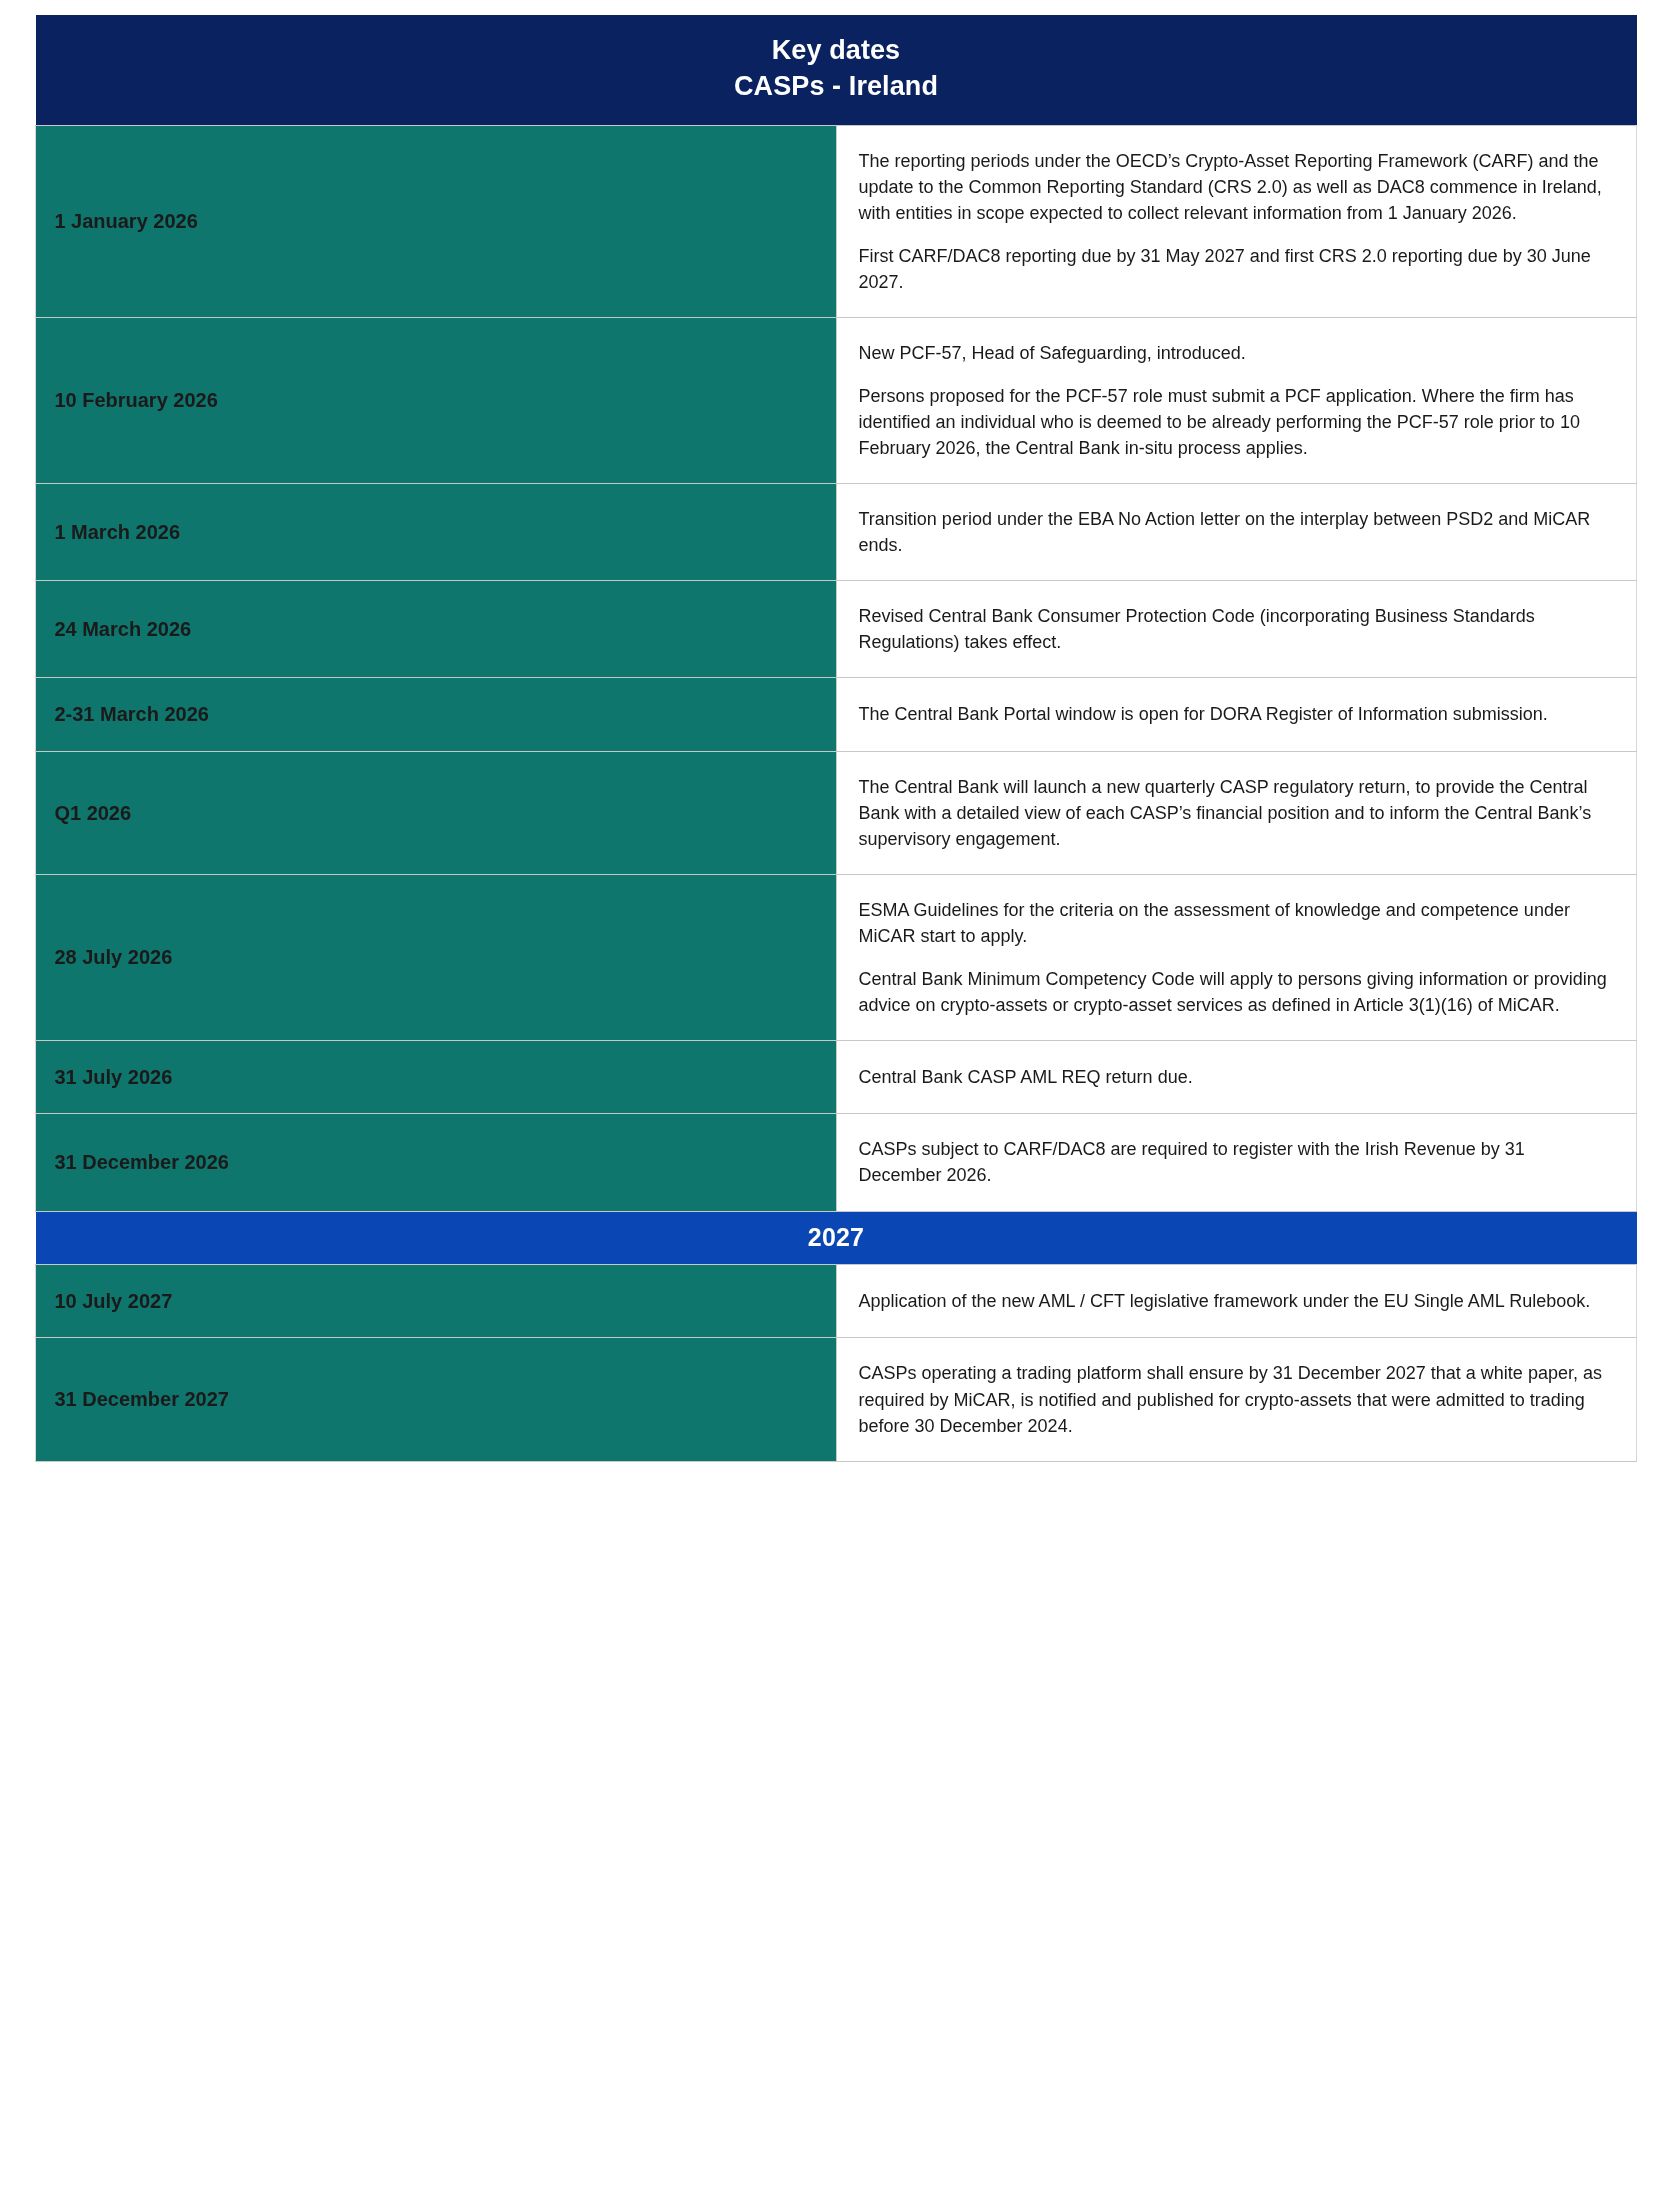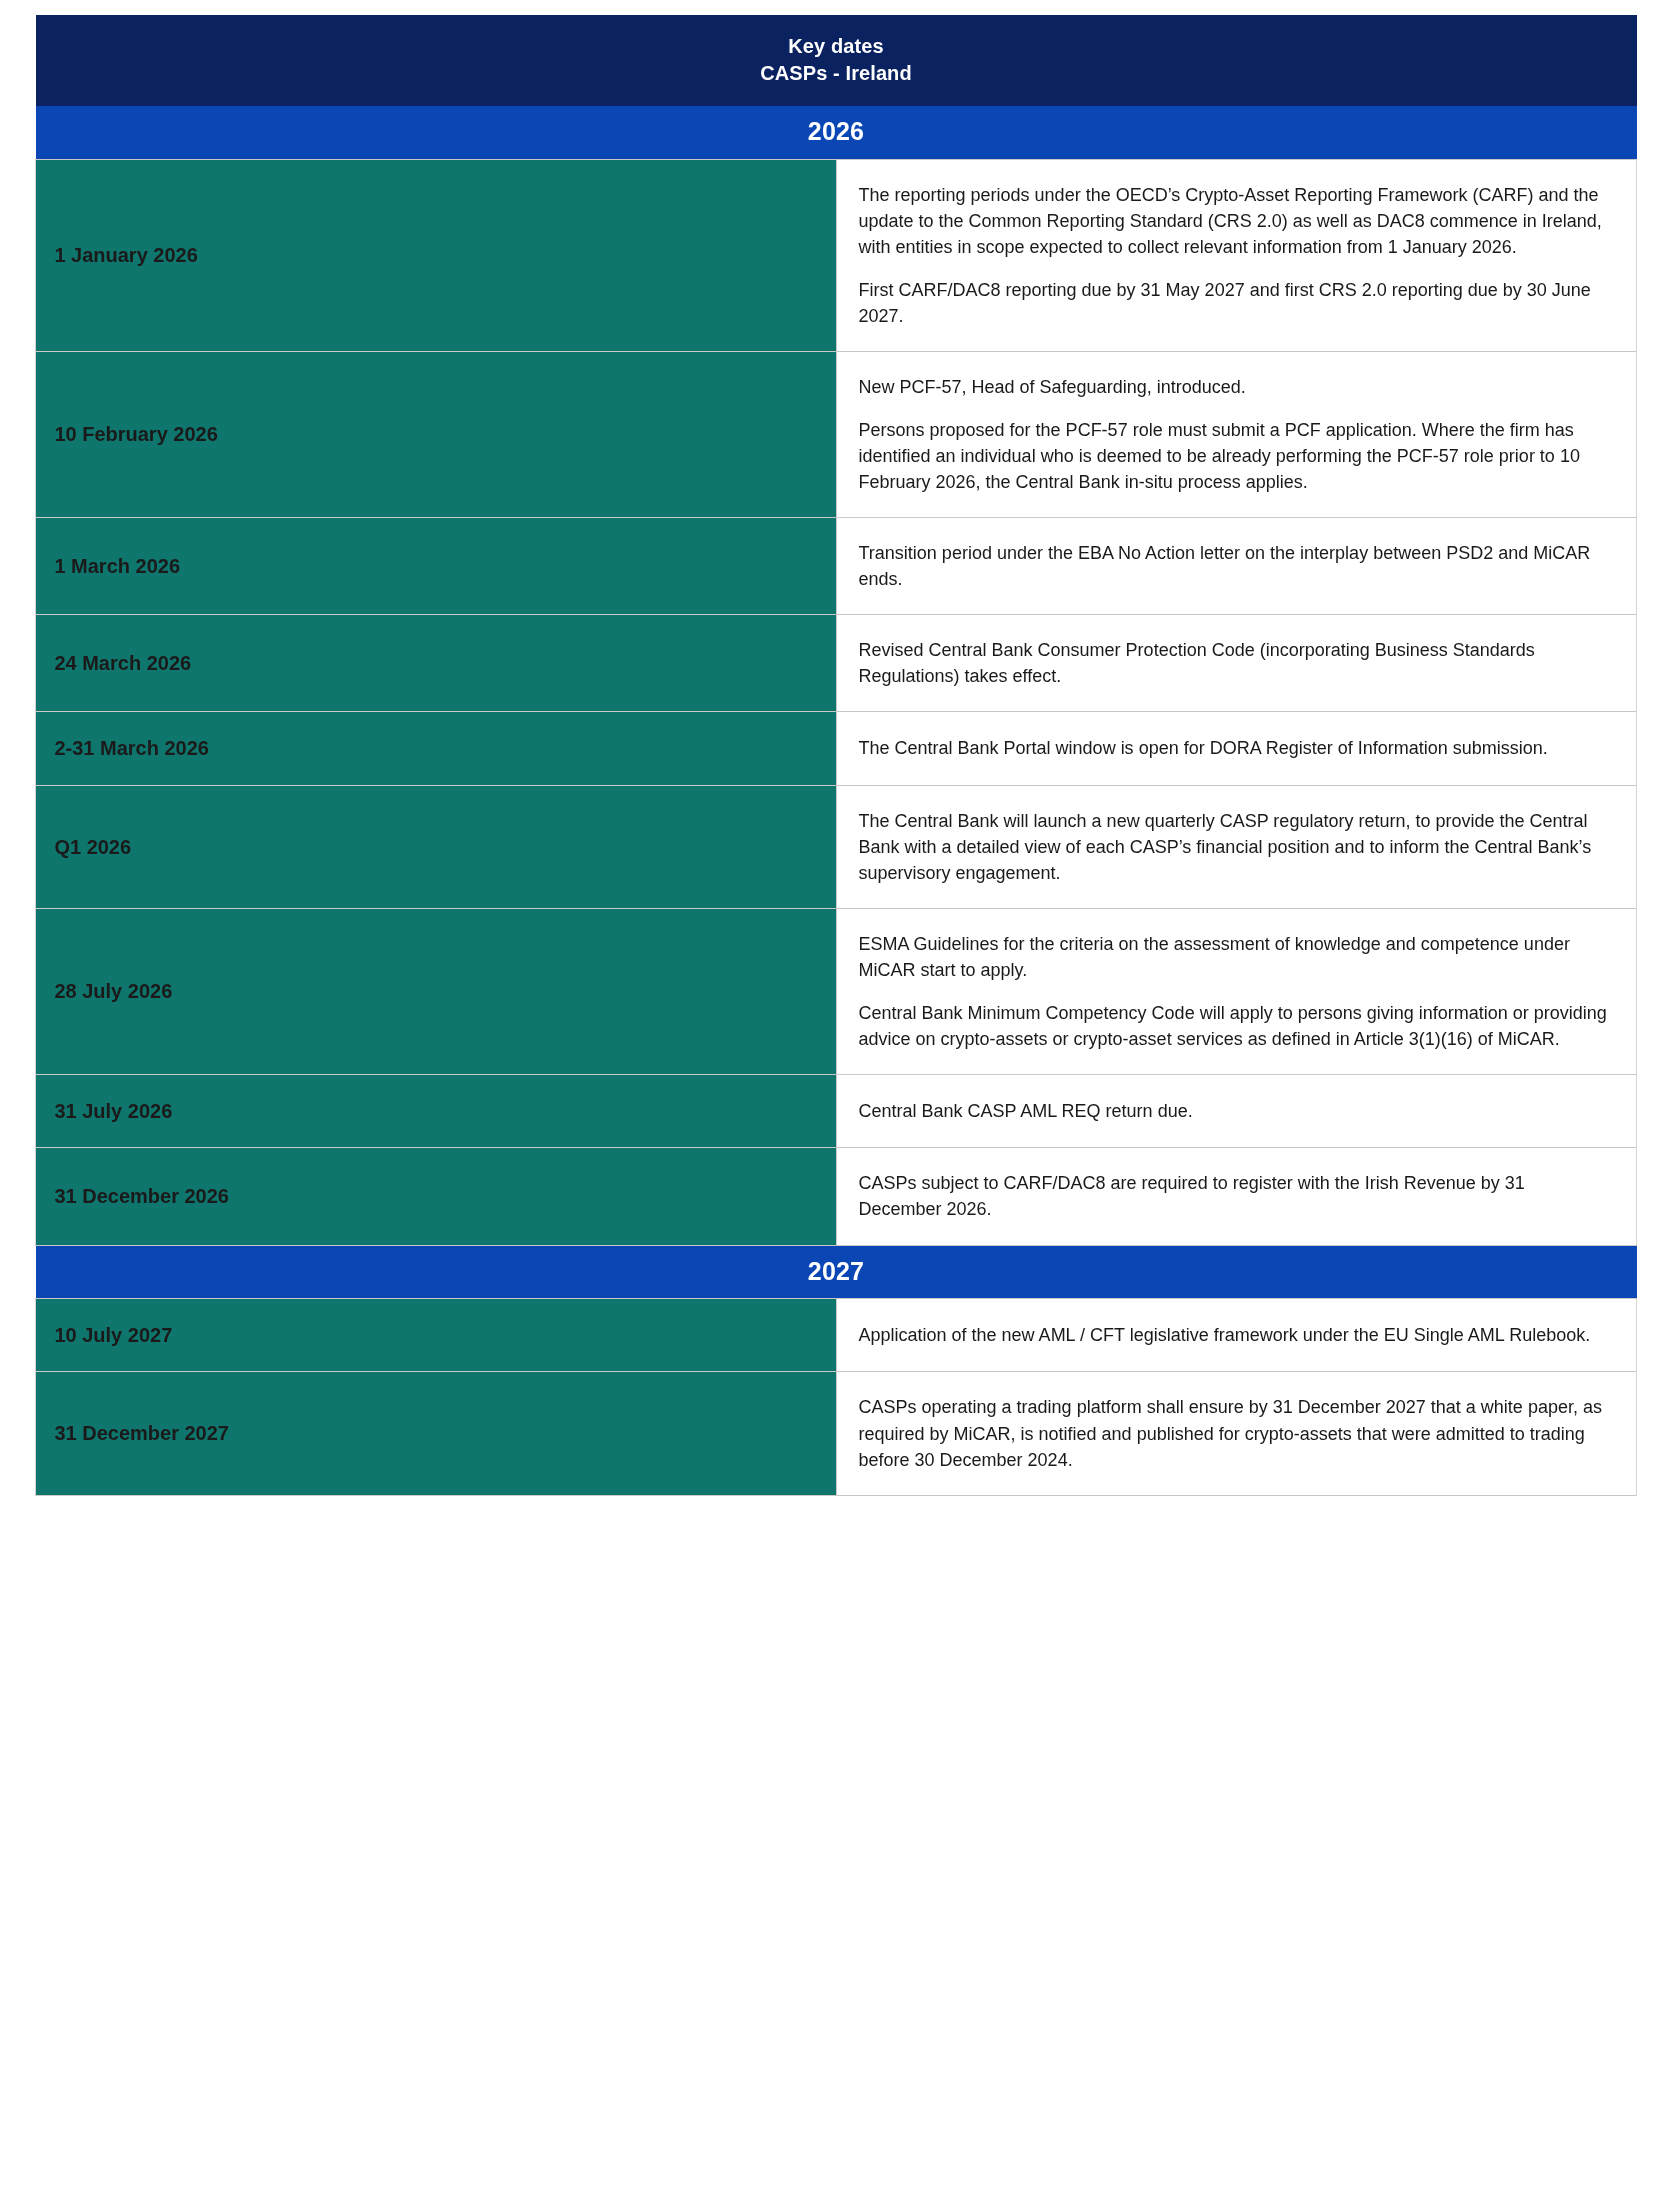--- a/index.html
+++ b/index.html
@@ -33,21 +33,21 @@
     border-collapse: collapse;
     width: 1602px;
     table-layout: fixed;
   }
 
   
   tr.title-row td {
     background: #0A2260;
     color: #ffffff;
     text-align: center;
-    font-size: 20px;
+    font-size: 27px;
     font-weight: bold;
     line-height: 1.32;
     padding: 18.4px 16.7px 20px 16.7px;
     letter-spacing: 0.1px;
     border: none;
   }
   .title-line { display: block; }
 
   
   tr.year-row td {
@@ -105,23 +105,20 @@
   <div class="table-wrap">
     <table class="keydates">
       <tbody>
         <tr class="title-row">
           <td colspan="2">
             <span class="title-line">Key dates</span>
             <span class="title-line">CASPs - Ireland</span>
           </td>
         </tr>
 
-      <tr class="year-row">
-            <td colspan="2">2026</td>
-          </tr>
           <tr class="data-row">
             <td class="date-cell">1 January 2026</td>
             <td class="desc-cell">
               <p>The reporting periods under the OECD’s Crypto-Asset Reporting Framework (CARF) and the update to the Common Reporting Standard (CRS 2.0) as well as DAC8 commence in Ireland, with entities in scope expected to collect relevant information from 1 January 2026.</p>
               <p>First CARF/DAC8 reporting due by 31 May 2027 and first CRS 2.0 reporting due by 30 June 2027.</p>
             </td>
           </tr>
           <tr class="data-row">
             <td class="date-cell">10 February 2026</td>
             <td class="desc-cell">

